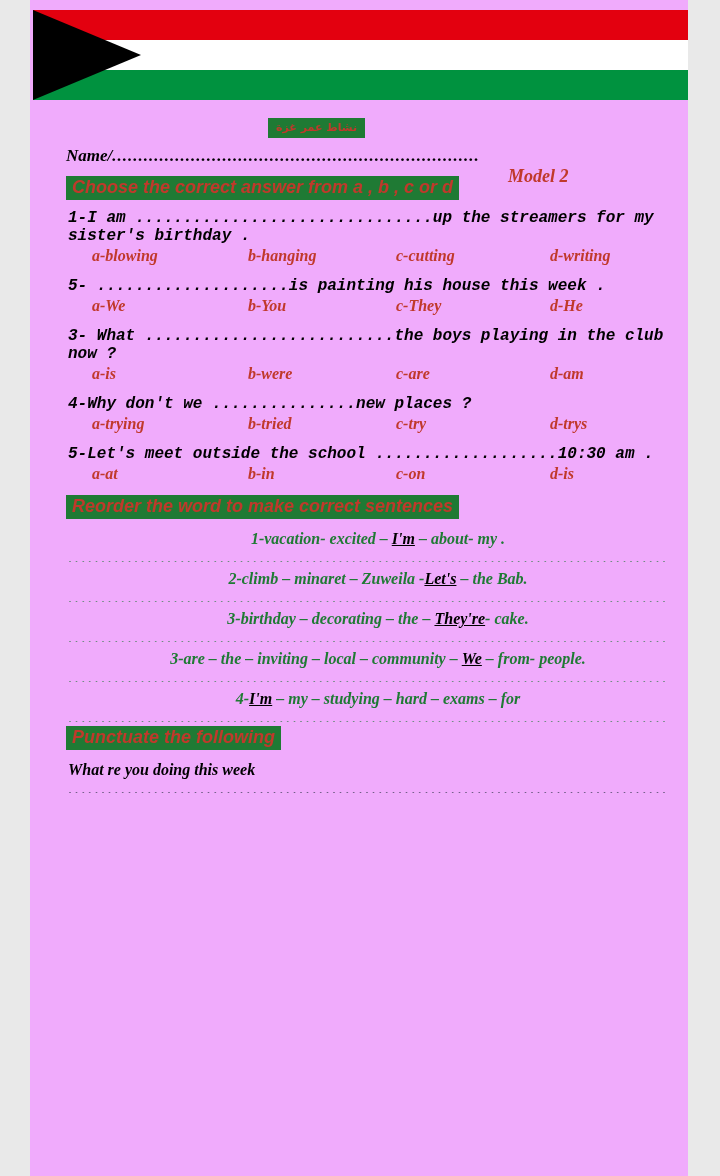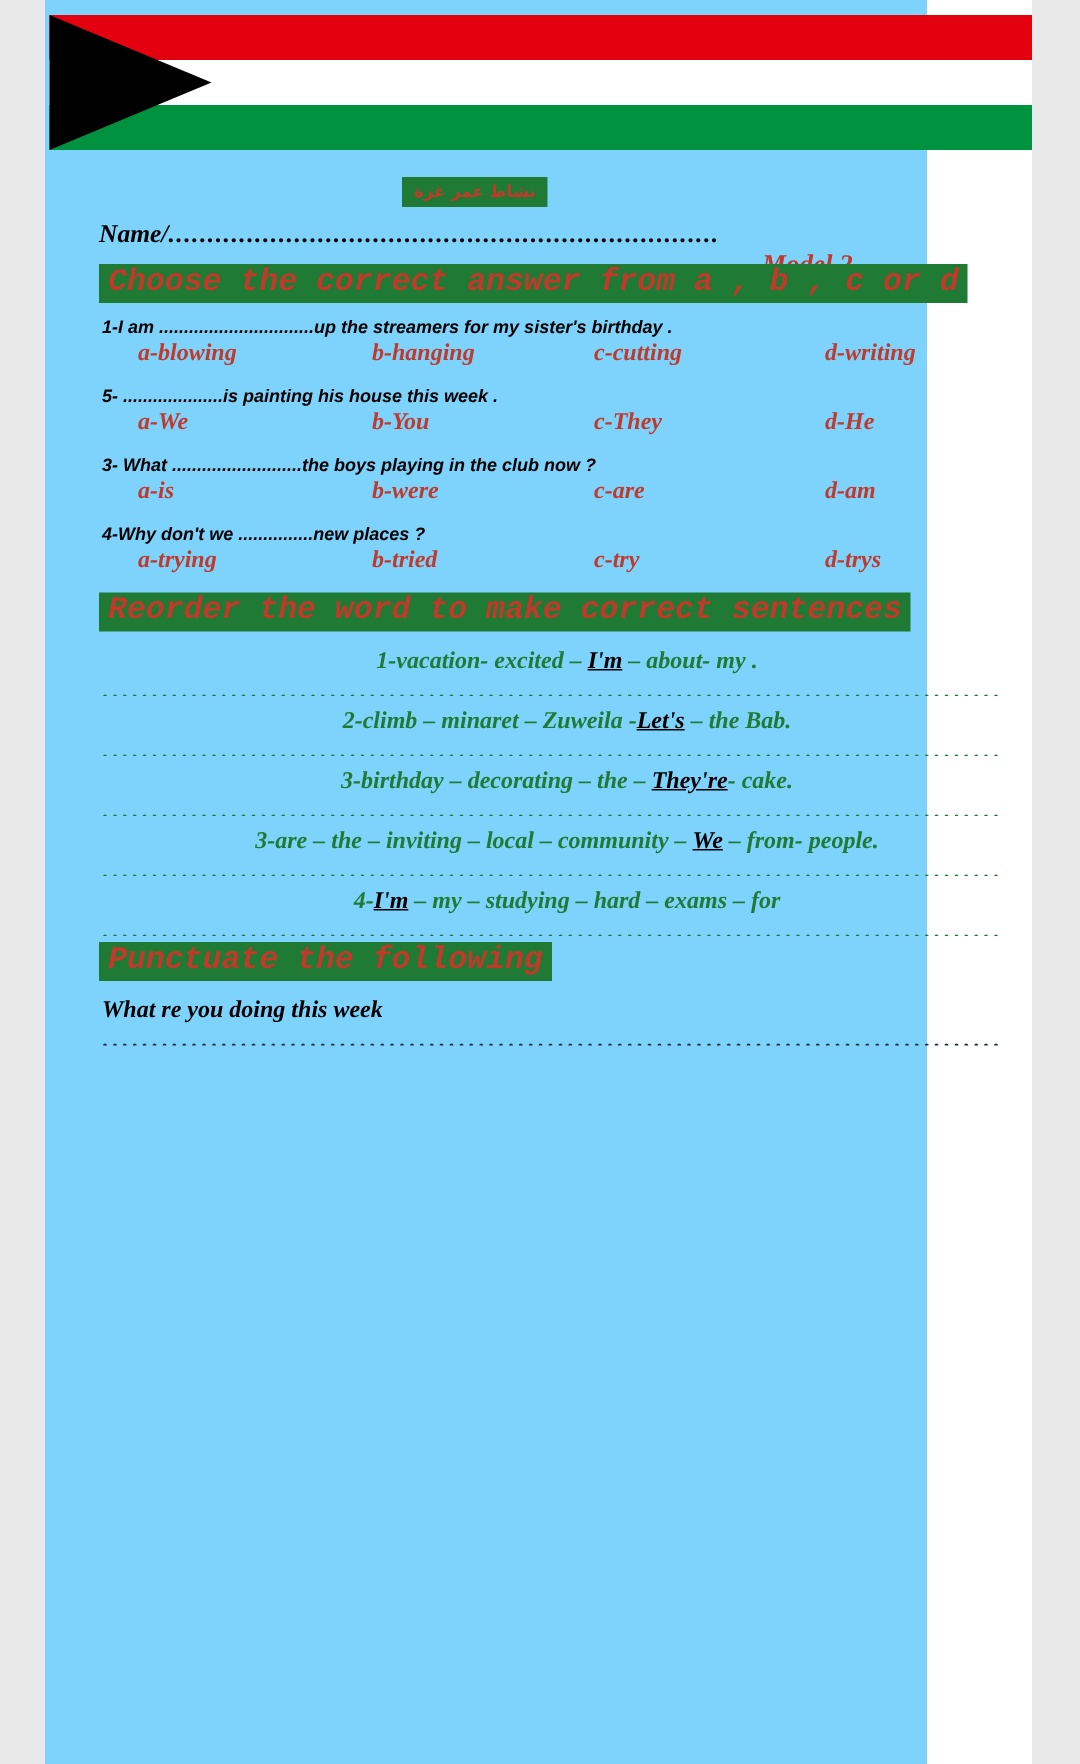--- a/index.html
+++ b/index.html
@@ -28,22 +28,22 @@
   }
   .side-bar-right {
     position: absolute;
     right: 0; top: 0;
     width: 32px; height: 1176px;
     background: #e9e9e9;
   }
   .sheet {
     position: absolute;
     left: 30px; top: 0;
-    width: 588px; height: 1176px;
-    background: #7dd3fc;
+    width: 658px; height: 1176px;
+    background: #f0abfc;
   }
 
   
   .flag {
     position: absolute;
     left: 3px; top: 10px;
     width: 655px; height: 90px;
   }
   .flag-stripe {
     position: absolute;
@@ -105,32 +105,32 @@
     color: #000000;
     font-family: "Liberation Serif", serif;
     margin: 0 0 6px 18px;
   }
   .name-dots { letter-spacing: 1px; }
 
   .section-head {
     display: inline-block;
     background: #1f7a34;
     color: #c0392b;
-    font-size: 21px;
-    font-style: italic;
-    font-weight: bold;
-    font-family: Liberation Mono, monospace;
+    font-size: 18px;
+    font-style: italic;
+    font-weight: bold;
+    font-family: Liberation Sans, sans-serif;
     padding: 1px 6px 2px 6px;
     margin: 4px 0 3px 18px;
   }
   .q-line {
-    font-size: 12px;
-    font-style: italic;
-    font-weight: bold;
-    font-family: Liberation Sans, sans-serif;
+    font-size: 16px;
+    font-style: italic;
+    font-weight: bold;
+    font-family: Liberation Mono, monospace;
     color: #000000;
     margin: 6px 0 2px 20px;
   }
   .opts {
     margin: 0 0 2px 0;
     position: relative;
     height: 24px;
     text-align: right;
   }
   .opt {
@@ -248,20 +248,29 @@
       <div>
         <div class="q-line">4-Why don't we ...............new places ?</div>
         <div class="opts">
           <span class="opt a">a-trying</span>
           <span class="opt b">b-tried</span>
           <span class="opt c">c-try</span>
           <span class="opt d">d-trys</span>
         </div>
       </div>
 
+      <div>
+        <div class="q-line">5-Let's meet outside the school ...................10:30 am .</div>
+        <div class="opts">
+          <span class="opt a">a-at</span>
+          <span class="opt b">b-in</span>
+          <span class="opt c">c-on</span>
+          <span class="opt d">d-is</span>
+        </div>
+      </div>
 
       
       <div class="section-head">Reorder the word to make correct sentences</div>
 
       <div class="ro-item">
         <span>1-vacation- excited – </span><b>I'm</b><span> – about- my .</span>
       </div>
       <div class="dotline">.........................................................................................................................</div>
 
       <div class="ro-item">

